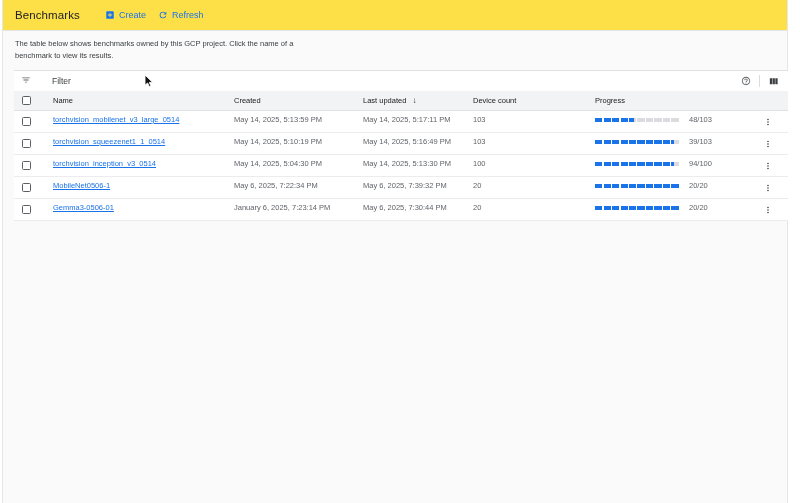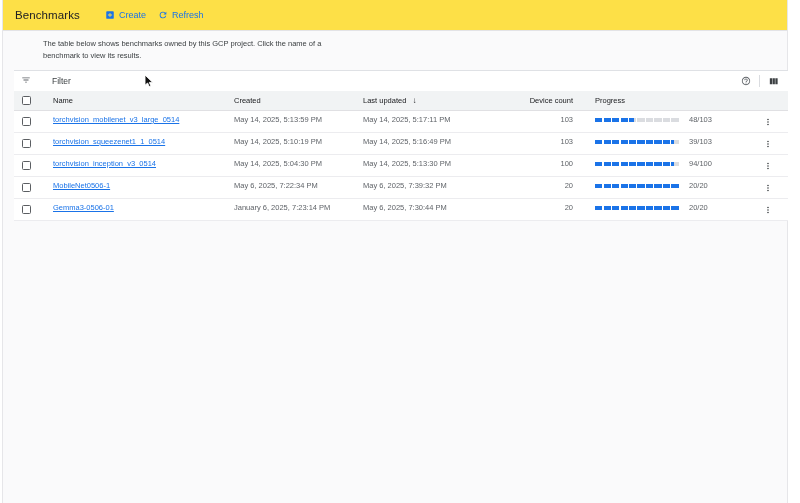--- a/index.html
+++ b/index.html
@@ -15,21 +15,21 @@
   .tbtn { position:absolute; top:0; height:30px; display:flex; align-items:center; gap:4px;
     background:none; border:none; cursor:pointer; color:var(--accent); font-size:9px;
     font-weight:500; font-family:inherit; }
   .tbtn svg { display:block; }
   .btn-create { left:102px; }
   .btn-refresh { left:155px; }
 
   
   .content { position:absolute; left:0; top:31px; right:0; bottom:0; background:#fafafb; }
   .desc { position:absolute; left:12px; top:7px; width:292px; font-size:7.5px;
-    line-height:12px; color:#3c4043;margin-left:28px; }
+    line-height:12px; color:#3c4043; }
 
   
   .card { position:absolute; left:11px; top:39px; width:774px; background:#fff;
     border-top:1px solid #dfe1e5; }
   .filterbar { height:20px; display:flex; align-items:center; justify-content:space-between;
     padding:0 9px 0 7px; background:#fff; }
   .filter-left { display:flex; align-items:center; gap:21px; font-size:8.5px; color:#3c4043; cursor:pointer; }
   .filter-right { display:flex; align-items:center; gap:7px; }
   .iconbtn { display:flex; align-items:center; justify-content:center; width:12px; height:12px; cursor:pointer; }
   .vdiv { width:1px; height:12px; background:#dadce0; }
@@ -42,21 +42,21 @@
     color:#5f6368; white-space:nowrap; }
 
   .c-check { left:8px; display:flex; align-items:center; }
   .cb { display:block; width:9px; height:9px; border:1.4px solid #5b5e62; border-radius:1.5px;
     background:#fff; cursor:pointer; }
   .c-name { left:39px; }
   a.c-name { color:var(--accent); text-decoration:underline; cursor:pointer; }
   .c-created { left:220px; }
   .c-updated { left:349px; }
   .sort-arrow { margin-left:6px; font-size:8px; color:#202124; }
-  .c-count { left:459px; width:100px; text-align:right; }
+  .c-count { left:459px; width:100px; }
   .c-progress { left:581px; }
   .c-bar { left:581px; top:7px; height:4px; width:84px;
     background:repeating-linear-gradient(90deg, var(--track) 0 7px, transparent 7px 8.5px); }
   .c-bar .fill { position:absolute; left:0; top:0; bottom:0; display:block;
     background:repeating-linear-gradient(90deg, var(--fill) 0 7px, transparent 7px 8.5px); }
   .c-frac { left:675px; }
   .c-kebab { left:748px; width:12px; display:flex; align-items:center; justify-content:center; cursor:pointer; }
 
   .cursor { position:absolute; left:141px; top:74px; }
 </style>

